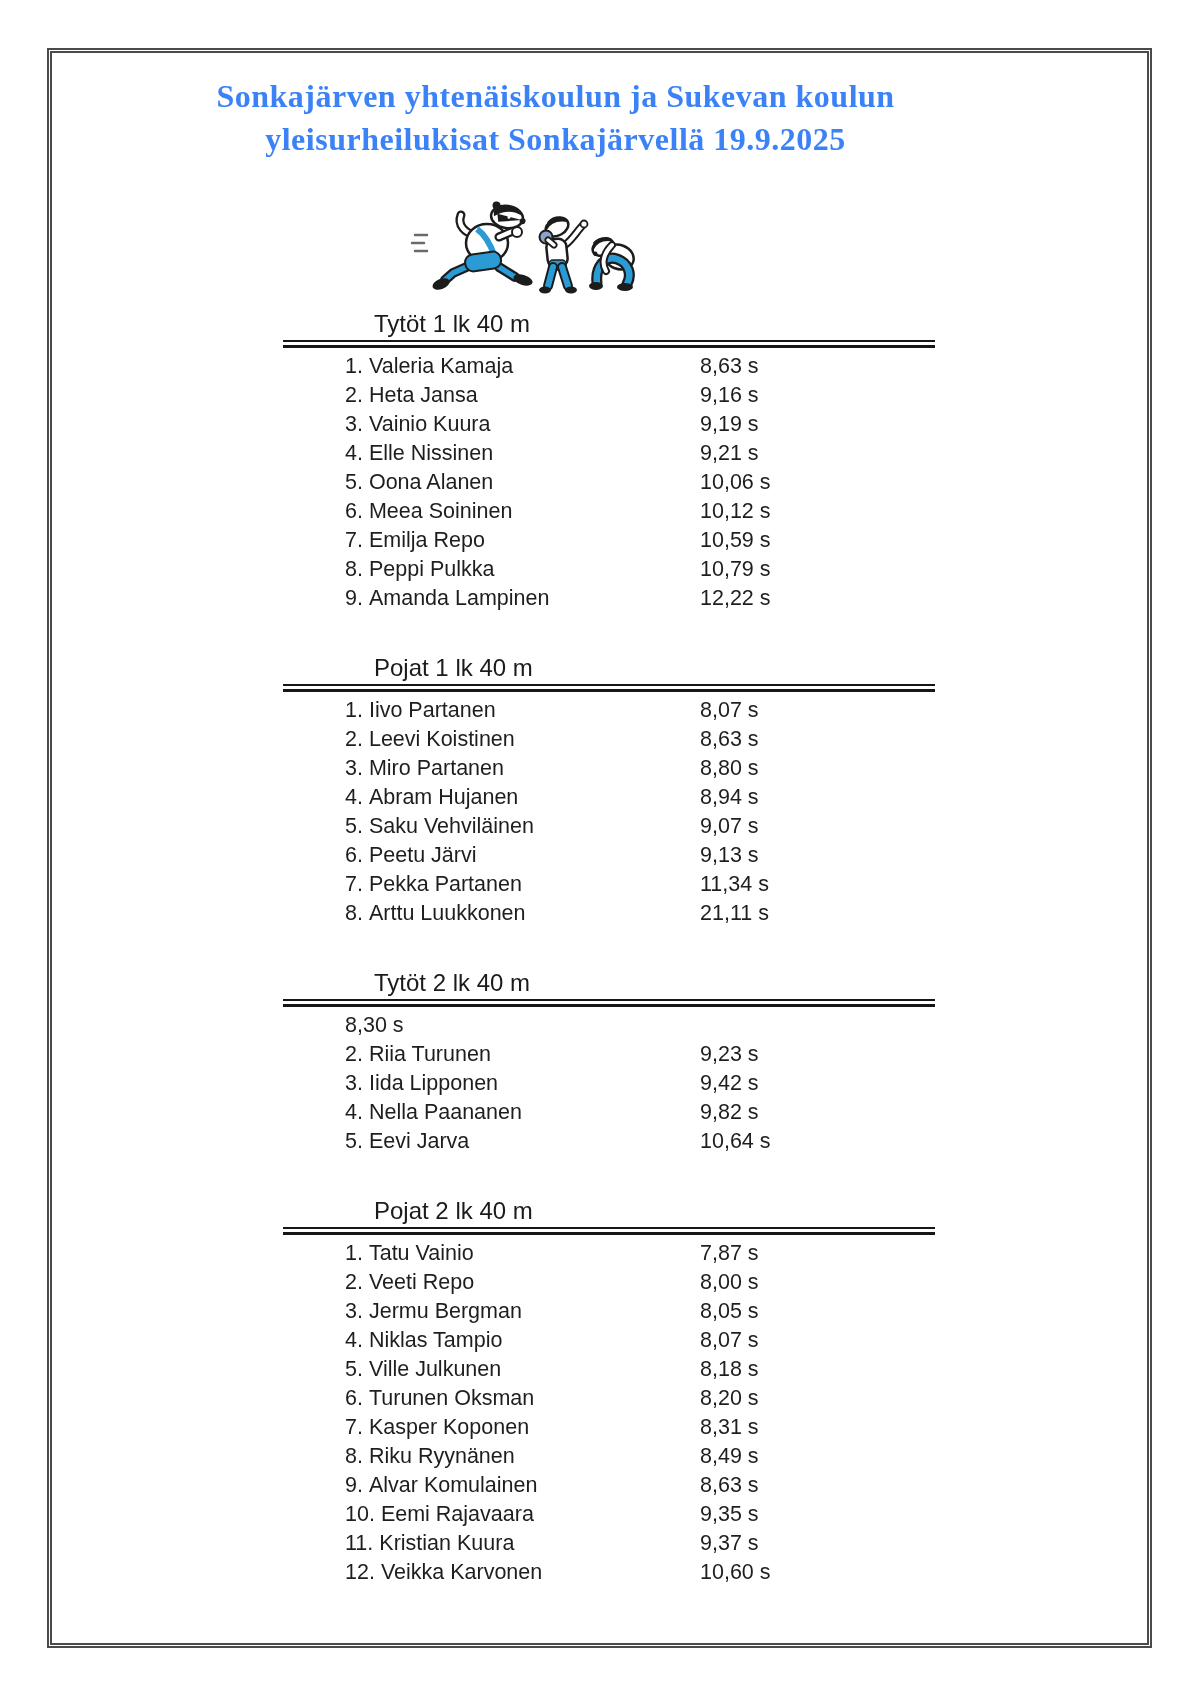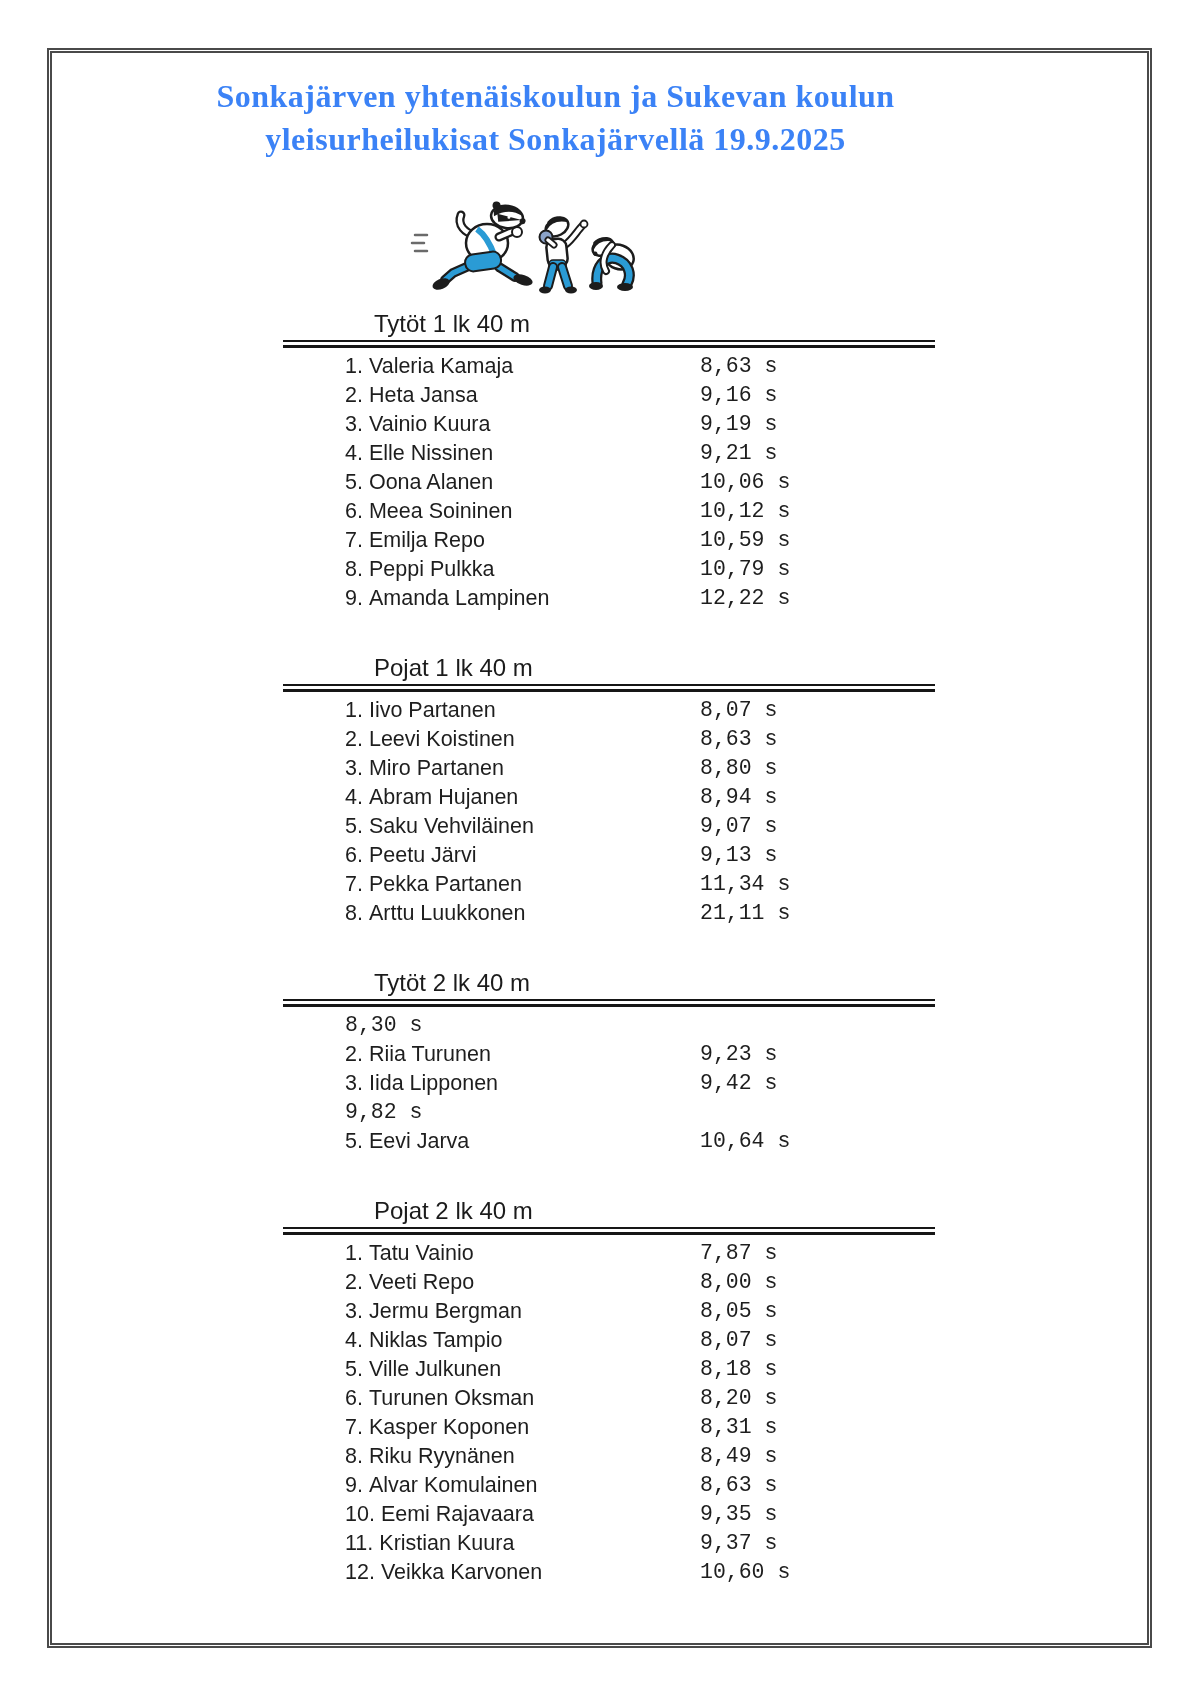--- a/index.html
+++ b/index.html
@@ -36,21 +36,21 @@
   .sec-rule {
     margin-top: 3px; height: 3px; background: #fff;
     border-top: 2.5px solid #161616; border-bottom: 3px solid #161616;
   }
   .sec-rows { margin-left: 62px; margin-top: 6px; }
   .result-row {
     display: flex; align-items: flex-start; height: 29px; font-size: 21.5px;
   }
   .competitor { width: 355px; white-space: nowrap; }
   .rank { margin-right: 6px; }
-  .time { white-space: nowrap; font-family: Liberation Mono, monospace; }
+  .time { white-space: nowrap; }
 </style>
 </head>
 <body>
 
 <div class="page-frame">
 
   <h1 class="page-title">
     <span>Sonkajärven yhtenäiskoulun ja Sukevan koulun</span><br>
     <span>yleisurheilukisat Sonkajärvellä 19.9.2025</span>
   </h1>
@@ -211,20 +211,21 @@
           </div>
           <div class="result-row">
             <span class="competitor"><span class="rank">2.</span><span>Riia Turunen</span></span>
             <span class="time">9,23 s</span>
           </div>
           <div class="result-row">
             <span class="competitor"><span class="rank">3.</span><span>Iida Lipponen</span></span>
             <span class="time">9,42 s</span>
           </div>
           <div class="result-row">
+            <span class="competitor"><span class="rank">4.</span><span>Nella Paananen</span></span>
             <span class="time">9,82 s</span>
           </div>
           <div class="result-row">
             <span class="competitor"><span class="rank">5.</span><span>Eevi Jarva</span></span>
             <span class="time">10,64 s</span>
           </div>
         </div>
       </section>
       <section class="result-section">
         <div class="sec-heading">Pojat 2 lk 40 m</div>

